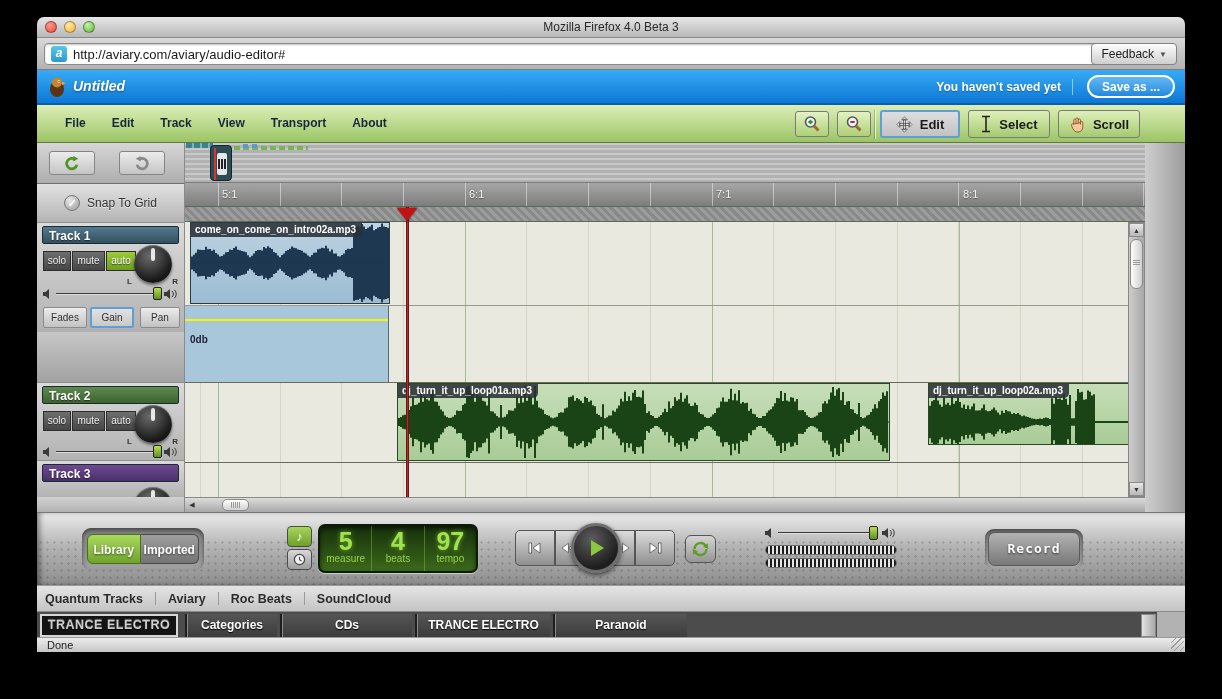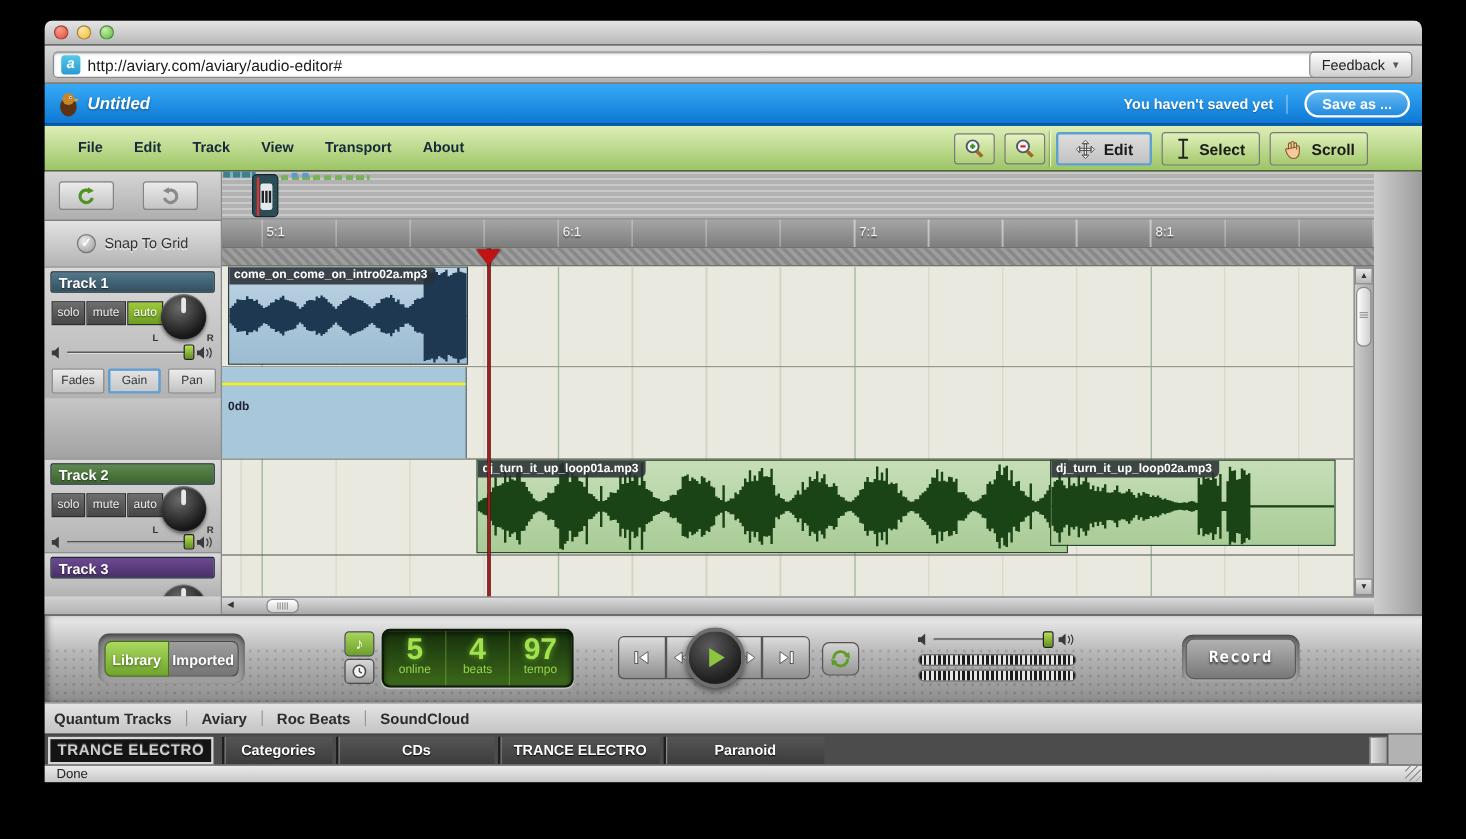--- a/index.html
+++ b/index.html
@@ -156,20 +156,21 @@
 
 <div class="screen">
 <div class="window">
 
   <div class="titlebar">
     <div class="lights">
       <span class="light red"></span>
       <span class="light yellow"></span>
       <span class="light green"></span>
     </div>
+    <div class="title">Mozilla Firefox 4.0 Beta 3</div>
   </div>
 
   <div class="urlrow">
     <div class="urlfield">
       <span class="favicon">a</span>
       <span class="urltext">http://aviary.com/aviary/audio-editor#</span>
       <span class="urlicons">
         <span class="rssicon">
           <svg width="17" height="17" viewBox="0 0 17 17">
                 <circle cx="5" cy="12.5" r="1.8" fill="#fff"></circle>
@@ -373,21 +374,21 @@
           <span class="gainlabel">0db</span>
         </div>
 
         <div class="clip green" style="left:212px;top:161px;width:493px;height:78px">
           <svg class="wave" width="491" height="76">
                 <path d="M1 34.0V42.0M3 32.9V43.1M5 31.2V44.8M7 30.7V45.3M9 27.9V48.1M11 26.0V50.0M13 22.3V53.7M15 13.7V62.3M17 20.9V55.1M19 20.4V55.6M21 18.7V57.3M23 7.8V68.2M25 17.7V58.3M27 12.5V63.5M29 15.3V60.7M31 16.4V59.6M33 10.1V65.9M35 6.2V69.8M37 17.5V58.5M39 17.7V58.3M41 21.8V54.2M43 25.4V50.6M45 27.4V48.6M47 31.4V44.6M49 33.0V43.0M51 34.0V42.0M53 33.8V42.2M55 32.7V43.3M57 31.1V44.9M59 26.5V49.5M61 27.0V49.0M63 26.7V49.3M65 20.9V55.1M67 19.6V56.4M69 2.8V73.2M71 1.9V74.1M73 6.9V69.1M75 9.2V66.8M77 17.7V58.3M79 8.8V67.2M81 12.5V63.5M83 12.8V63.2M85 16.8V59.2M87 17.6V58.4M89 21.6V54.4M91 6.5V69.5M93 27.2V48.8M95 27.6V48.4M97 29.5V46.5M99 31.9V44.1M101 33.6V42.4M103 20.9V55.1M105 33.6V42.4M107 32.7V43.3M109 30.3V45.7M111 26.2V49.8M113 26.6V49.4M115 26.8V49.2M117 24.2V51.8M119 12.9V63.1M121 19.3V56.7M123 11.6V64.4M125 18.6V57.4M127 1.9V74.1M129 16.8V59.2M131 11.6V64.4M133 12.9V63.1M135 20.4V55.6M137 1.9V74.1M139 16.8V59.2M141 23.4V52.6M143 24.5V51.5M145 25.8V50.2M147 30.1V45.9M149 31.1V44.9M151 31.7V44.3M153 33.4V42.6M155 34.2V41.8M157 33.6V42.4M159 32.7V43.3M161 29.0V47.0M163 28.2V47.8M165 28.6V47.4M167 24.5V51.5M169 23.5V52.5M171 13.3V62.7M173 12.7V63.3M175 11.5V64.5M177 16.8V59.2M179 13.9V62.1M181 15.3V60.7M183 16.8V59.2M185 19.1V56.9M187 12.8V63.2M189 14.1V61.9M191 17.8V58.2M193 16.6V59.4M195 21.2V54.8M197 22.3V53.7M199 29.7V46.3M201 31.1V44.9M203 32.7V43.3M205 20.3V55.7M207 34.2V41.8M209 33.2V42.8M211 31.4V44.6M213 31.4V44.6M215 26.5V49.5M217 27.8V48.2M219 24.4V51.6M221 21.4V54.6M223 14.7V61.3M225 17.6V58.4M227 7.8V68.2M229 17.0V59.0M231 12.3V63.7M233 16.6V59.4M235 8.8V67.2M237 6.1V69.9M239 13.1V62.9M241 12.8V63.2M243 13.5V62.5M245 6.6V69.4M247 20.1V55.9M249 28.9V47.1M251 27.3V48.7M253 31.1V44.9M255 31.9V44.1M257 33.9V42.1M259 34.1V41.9M261 32.8V43.2M263 31.0V45.0M265 28.3V47.7M267 24.8V51.2M269 28.0V48.0M271 17.6V58.4M273 24.2V51.8M275 22.0V54.0M277 13.3V62.7M279 16.8V59.2M281 15.2V60.8M283 8.8V67.2M285 17.8V58.2M287 14.5V61.5M289 11.3V64.7M291 19.5V56.5M293 21.9V54.1M295 21.7V54.3M297 18.8V57.2M299 20.9V55.1M301 28.3V47.7M303 30.0V46.0M305 30.5V45.5M307 33.1V42.9M309 33.9V42.1M311 34.1V41.9M313 32.8V43.2M315 30.4V45.6M317 28.9V47.1M319 24.3V51.7M321 23.5V52.5M323 17.5V58.5M325 13.5V62.5M327 17.7V58.3M329 17.8V58.2M331 15.1V60.9M333 4.8V71.2M335 16.3V59.7M337 9.8V66.2M339 16.6V59.4M341 6.3V69.7M343 19.6V56.4M345 18.1V57.9M347 19.3V56.7M349 18.8V57.2M351 26.8V49.2M353 24.7V51.3M355 29.7V46.3M357 30.3V45.7M359 33.0V43.0M361 34.1V41.9M363 33.9V42.1M365 32.1V43.9M367 32.1V43.9M369 28.7V47.3M371 26.6V49.4M373 25.3V50.7M375 22.5V53.5M377 19.3V56.7M379 14.0V62.0M381 14.2V61.8M383 7.0V69.0M385 17.0V59.0M387 9.1V66.9M389 16.6V59.4M391 17.5V58.5M393 13.2V62.8M395 13.7V62.3M397 17.5V58.5M399 15.0V61.0M401 26.3V49.7M403 26.3V49.7M405 26.0V50.0M407 28.1V47.9M409 31.2V44.8M411 33.1V42.9M413 34.1V41.9M415 33.8V42.2M417 32.8V43.2M419 31.5V44.5M421 28.5V47.5M423 28.1V47.9M425 19.4V56.6M427 17.2V58.8M429 19.5V56.5M431 15.6V60.4M433 8.4V67.6M435 3.0V73.0M437 11.8V64.2M439 5.5V70.5M441 4.1V71.9M443 16.3V59.7M445 7.9V68.1M447 21.1V54.9M449 17.4V58.6M451 16.9V59.1M453 24.9V51.1M455 25.4V50.6M457 28.9V47.1M459 30.2V45.8M461 18.9V57.1M463 33.1V42.9M465 34.2V41.8M467 33.6V42.4M469 31.5V44.5M471 30.8V45.2M473 27.9V48.1M475 24.7V51.3M477 20.2V55.8M479 24.3V51.7M481 17.3V58.7M483 15.1V60.9M485 8.5V67.5M487 11.7V64.3M489 7.2V68.8" stroke="#1a4416" stroke-width="2" fill="none"></path>
                 <rect x="0" y="37.5" width="491" height="1" fill="#1a4416"></rect>
               </svg>
           <span class="cliplabel">dj_turn_it_up_loop01a.mp3</span>
         </div>
-        <div class="clip green" style="left:690px;top:161px;width:238px;height:72px">
+        <div class="clip green" style="left:743px;top:161px;width:238px;height:62px">
           <svg class="wave" width="236" height="76">
                 <path d="M1 21.8V54.2M3 17.2V58.8M5 16.0V60.0M7 7.9V68.1M9 16.5V59.5M11 20.4V55.6M13 22.8V53.2M15 13.6V62.4M17 20.6V55.4M19 18.7V57.3M21 21.3V54.7M23 12.2V63.8M25 19.8V56.2M27 17.0V59.0M29 13.6V62.4M31 18.0V58.0M33 23.8V52.2M35 20.6V55.4M37 25.1V50.9M39 21.6V54.4M41 25.3V50.7M43 22.4V53.6M45 19.5V56.5M47 26.4V49.6M49 26.6V49.4M51 26.3V49.7M53 24.3V51.7M55 20.6V55.4M57 26.3V49.7M59 27.2V48.8M61 27.0V49.0M63 25.6V50.4M65 23.6V52.4M67 26.3V49.7M69 28.5V47.5M71 30.8V45.2M73 26.8V49.2M75 29.0V47.0M77 26.1V49.9M79 27.3V48.7M81 27.6V48.4M83 30.1V45.9M85 29.0V47.0M87 30.1V45.9M89 29.0V47.0M91 30.7V45.3M93 32.2V43.8M95 31.4V44.6M97 32.6V43.4M99 33.0V43.0M101 33.8V42.2M103 34.5V41.5M105 34.8V41.2M107 35.2V40.8M109 35.0V41.0M111 34.6V41.4M113 34.9V41.1M115 34.1V41.9M117 33.5V42.5M119 34.0V42.0M121 34.9V41.1M123 14.3V61.7M125 19.7V56.3M127 13.1V62.9M129 15.0V61.0M131 14.4V61.6M133 16.1V59.9M135 9.9V66.1M137 14.7V61.3M139 20.8V55.2M141 11.0V65.0M143 34.2V41.8M145 34.2V41.8M147 17.1V58.9M149 4.9V71.1M151 8.6V67.4M153 7.8V68.2M155 15.8V60.2M157 15.2V60.8M159 6.5V69.5M161 7.8V68.2M163 11.6V64.4M165 10.3V65.7M167 37.0V39.0M169 37.0V39.0M171 37.0V39.0M173 37.0V39.0M175 37.0V39.0M177 37.0V39.0M179 37.0V39.0M181 37.0V39.0M183 37.0V39.0M185 37.0V39.0M187 37.0V39.0M189 37.0V39.0M191 37.0V39.0M193 37.0V39.0M195 37.0V39.0M197 37.0V39.0M199 37.0V39.0M201 37.0V39.0M203 37.0V39.0M205 37.0V39.0M207 37.0V39.0M209 37.0V39.0M211 37.0V39.0M213 37.0V39.0M215 37.0V39.0M217 37.0V39.0M219 37.0V39.0M221 37.0V39.0M223 37.0V39.0M225 37.0V39.0M227 37.0V39.0M229 37.0V39.0M231 37.0V39.0M233 37.0V39.0M235 37.0V39.0" stroke="#1a4416" stroke-width="2" fill="none"></path>
                 <rect x="0" y="37.5" width="236" height="1" fill="#1a4416"></rect>
               </svg>
           <span class="cliplabel">dj_turn_it_up_loop02a.mp3</span>
         </div>
       </div>
 
       <span class="ph-tri"></span>
       <span class="playhead"></span>
@@ -425,21 +426,21 @@
     <div class="mchip clock">
       <svg width="13" height="13" viewBox="0 0 14 14">
             <circle cx="7" cy="7" r="5.5" fill="#f2f2f2" stroke="#4a4a4a" stroke-width="1.4"></circle>
             <path d="M7 4v3.2l2.2 1.4" stroke="#4a4a4a" stroke-width="1.2" fill="none"></path>
           </svg>
     </div>
 
     <div class="lcd">
       <div class="lcdcol">
         <div class="lcdval">5</div>
-        <div class="lcdlab">online</div>
+        <div class="lcdlab">measure</div>
       </div>
       <div class="lcdcol">
         <div class="lcdval">4</div>
         <div class="lcdlab">beats</div>
       </div>
       <div class="lcdcol">
         <div class="lcdval">97</div>
         <div class="lcdlab">tempo</div>
       </div>
     </div>

